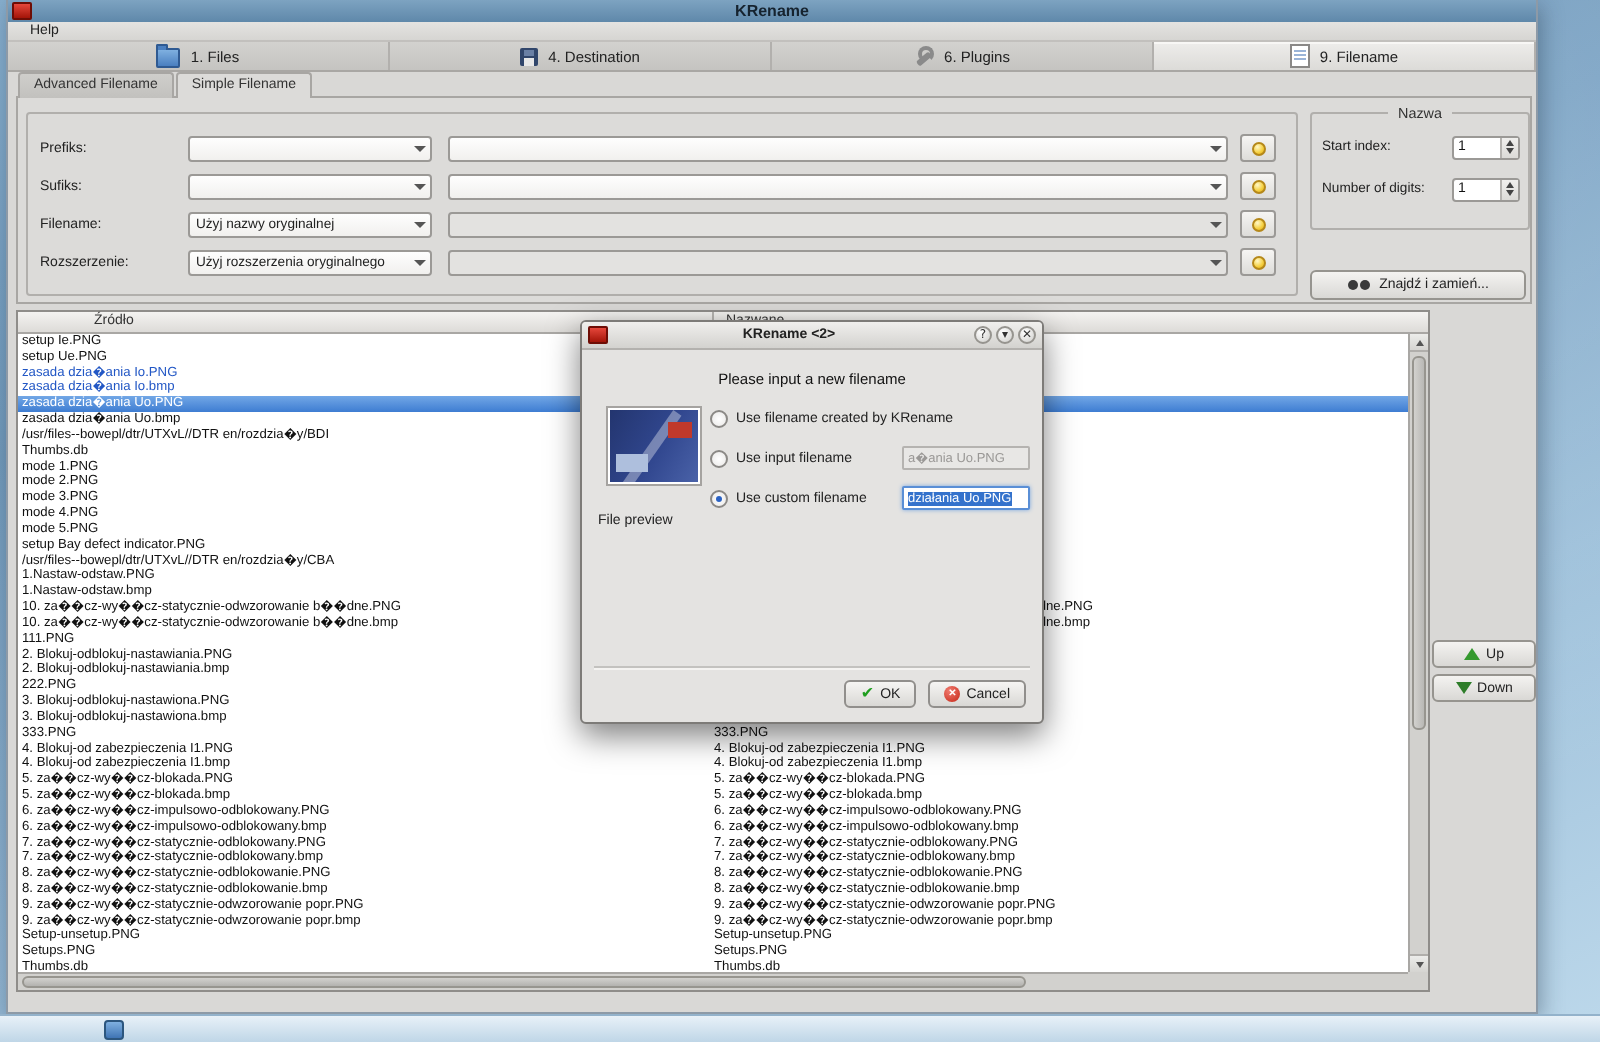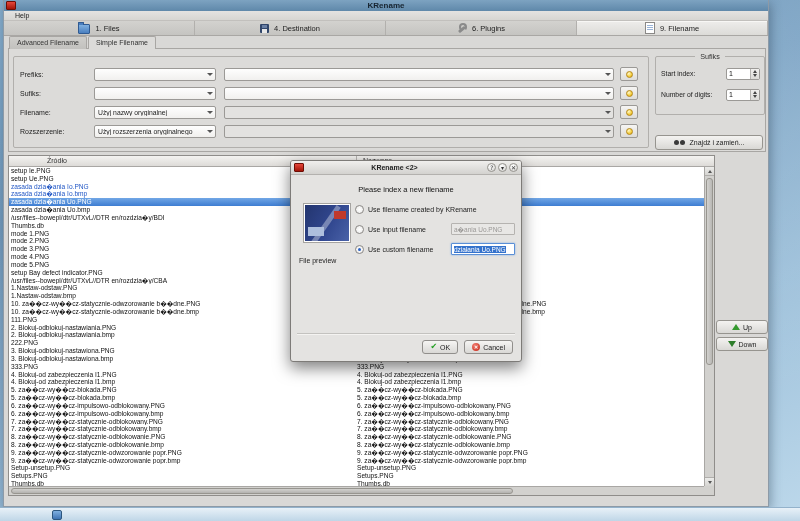--- a/index.html
+++ b/index.html
@@ -243,21 +243,21 @@
                 <i></i>
               </span>
           </div>
           <button class="bulb-btn">
               <span class="bulb"></span>
             </button>
         </div>
       </div>
 
       <div class="group" id="grp-number">
-        <div class="legend"><span>Sufiks</span></div>
+        <div class="legend"><span>Nazwa</span></div>
         <div class="nrow" style="top:10px">
           <span>Start index:</span>
           <div class="spin">
             <span class="sval">1</span>
             <span class="sarrows">
                 <i class="sa-up"></i>
                 <i class="sa-dn"></i>
               </span>
           </div>
         </div>
@@ -476,21 +476,21 @@
   </div>
 
   <div class="dialog">
     <div class="dlg-title">
       <span class="dlg-icon"></span>
       <span class="dlg-title-text">KRename &lt;2&gt;</span>
       <button class="tb-btn">?</button>
       <button class="tb-btn">▾</button>
       <button class="tb-btn">✕</button>
     </div>
-    <div class="dlg-prompt">Please index a new filename</div>
+    <div class="dlg-prompt">Please input a new filename</div>
 
     <div class="preview-frame">
       <div class="pv">
           <div class="pv-diag"></div>
           <div class="pv-red"></div>
           <div class="pv-light"></div>
         </div>
     </div>
     <div class="preview-caption">File preview</div>
 

